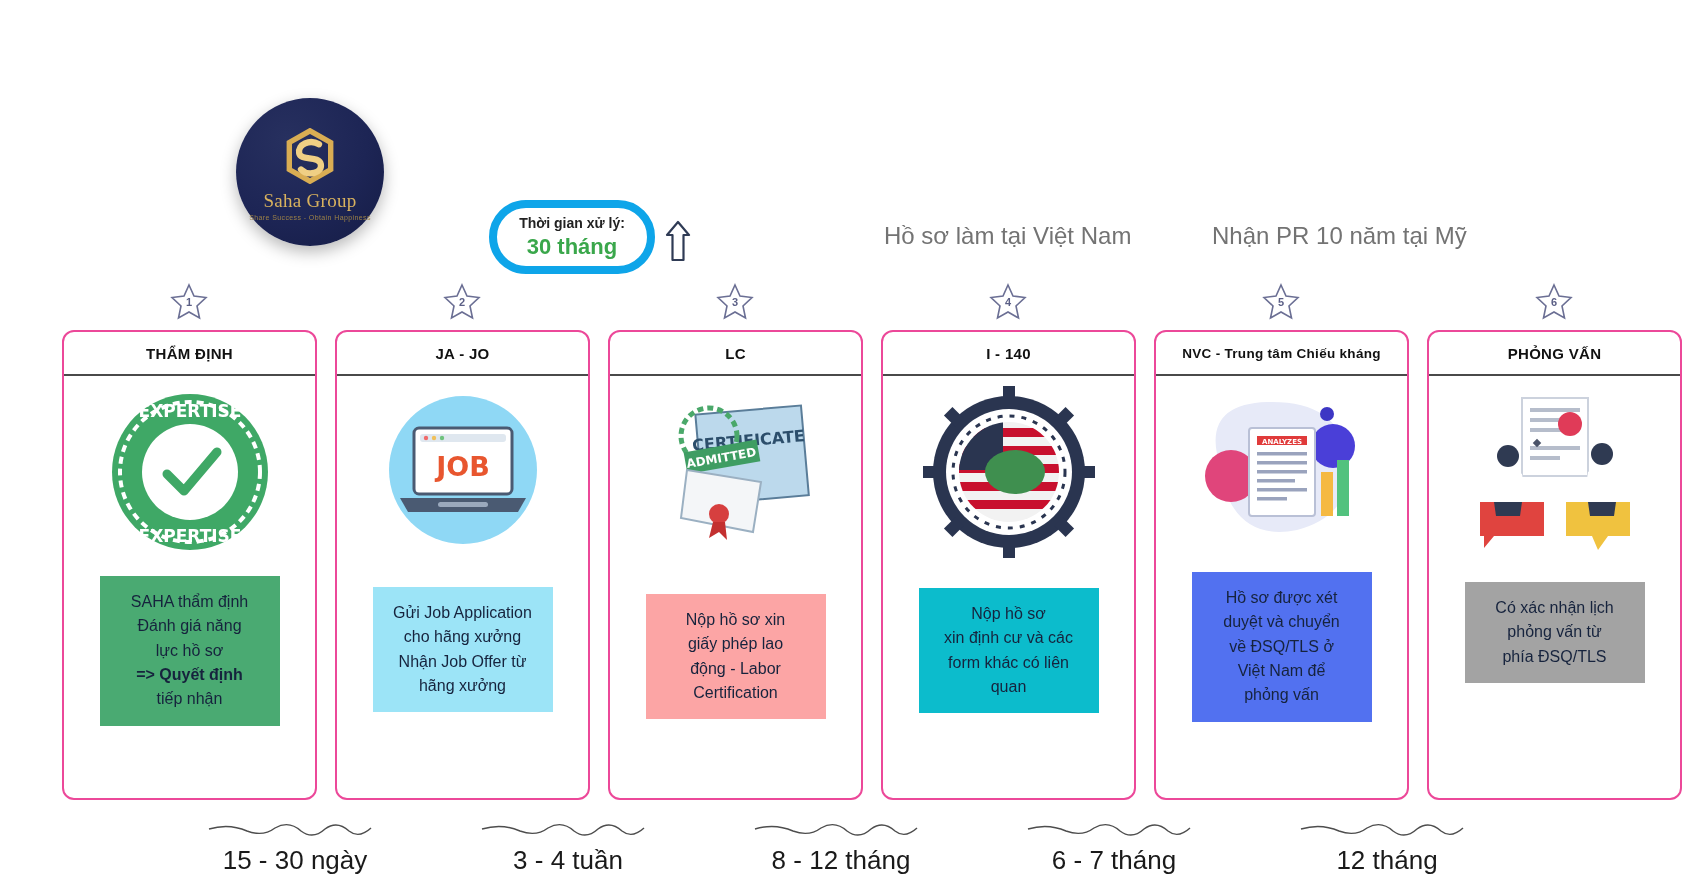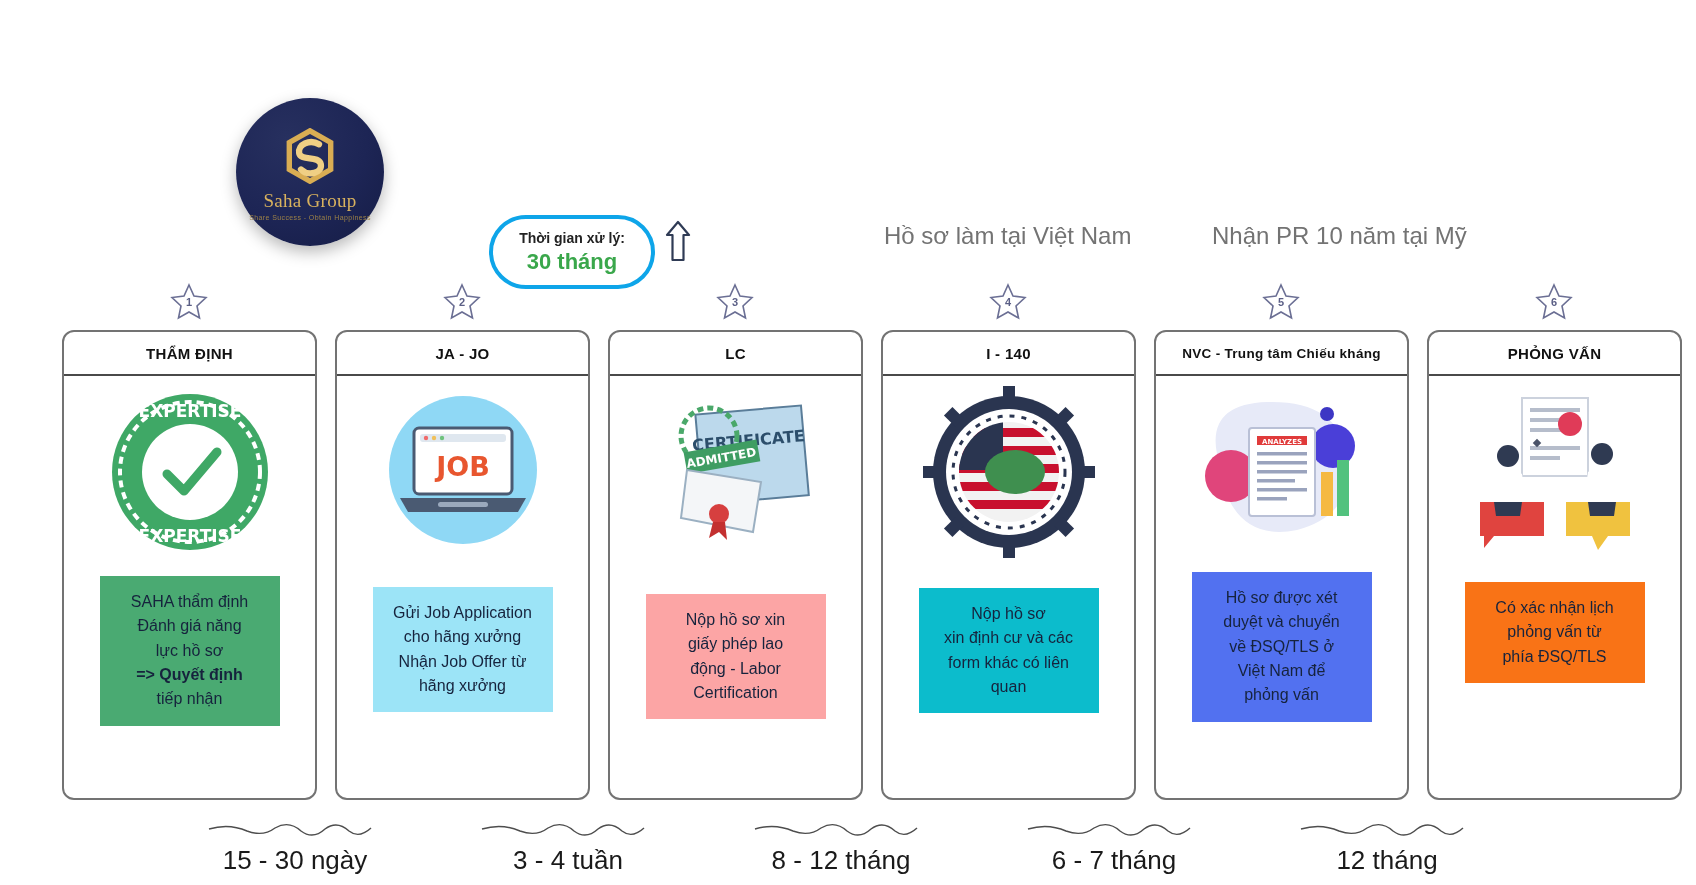--- a/index.html
+++ b/index.html
@@ -27,23 +27,23 @@
   .logo-tag { font-size: 7px; color: #9c8147; letter-spacing: .4px; margin-top: 2px; }
 
   .main-title {
     position: absolute; left: 520px; top: 110px;
     font-size: 55px; font-weight: bold; color: #1c2d6b;
     letter-spacing: 2.5px; font-family: "DejaVu Sans", sans-serif;
     white-space: nowrap;
   }
 
   .time-pill {
-    position: absolute; left: 489px; top: 215px;
+    position: absolute; left: 489px; top: 200px;
     width: 166px; height: 74px;
-    border: 4px solid #0ea5e9; border-radius: 40px;
+    border: 8px solid #0ea5e9; border-radius: 40px;
     display: flex; flex-direction: column; align-items: center; justify-content: center;
     background: #fff;
   }
   .time-pill .lbl { font-size: 14px; font-weight: bold; color:#222; }
   .time-pill .val { font-size: 22px; font-weight: bold; color:#3aa74b; margin-top: 3px; }
 
   .up-arrow { position: absolute; left: 665px; top: 220px; width: 26px; height: 42px; }
 
   .hdr-note { position: absolute; font-size: 24px; color: #737373; white-space: nowrap; }
   .hdr-note.n1 { left: 884px; top: 222px; }
@@ -52,21 +52,21 @@
   
   .star { position: absolute; width: 38px; height: 38px; top: 283px; }
   .star .num {
     position: absolute; left: 0; right: 0; top: 13px; text-align: center;
     font-size: 11px; font-weight: bold; color: #5b5f86;
   }
 
   
   .card {
     position: absolute; top: 330px; width: 255px; height: 470px;
-    border: 2px solid #737373; border-radius: 12px; background: #fff;
+    border: 2px solid #ec4899; border-radius: 12px; background: #fff;
   }
   .card-hdr {
     position: absolute; left: 0; top: 0; width: 100%; height: 44px;
     border-bottom: 2px solid #4a4a4a; border-radius: 10px 10px 0 0;
     display: flex; align-items: center; justify-content: center;
     font-size: 15px; font-weight: bold; color: #111; letter-spacing: .3px;
     white-space: nowrap; overflow: hidden;
   }
   .card-hdr.small { font-size: 13.5px; }
   .illus { position: absolute; left: 50%; transform: translateX(-50%); top: 52px; width: 190px; height: 175px; }
@@ -297,21 +297,21 @@
         <circle cx="48" cy="72" r="11"></circle>
           <path d="M34 90 q14 -10 28 0 l4 28 h-36z" fill="#fff"></path>
         <path d="M34 118 h28 l-2 14 h-24z" fill="#2f3a52"></path>
       </g>
       <g fill="#2f3a52">
         <circle cx="142" cy="70" r="11"></circle>
           <path d="M128 88 q14 -10 28 0 l4 30 h-36z" fill="#fff"></path>
         <path d="M128 118 h28 l-2 14 h-24z" fill="#2f3a52"></path>
       </g>
     </svg>
-    <div class="note" style="top:250px; background:#f97316;">
+    <div class="note" style="top:250px; background:#a3a3a3;">
       <div>Có xác nhận lịch</div>
       <div>phỏng vấn từ</div>
       <div>phía ĐSQ/TLS</div>
     </div>
   </div>
 
   <svg class="squiggle" style="left:205px" viewBox="0 0 185 18">
       <path d="M4 9 q20 -6 38 2 q16 6 28 -3 q14 -8 26 3 q12 9 24 -2 q12 -9 24 2 q10 8 22 -3" fill="none" stroke="#4d4d4d" stroke-width="1.4"></path>
     </svg>
   <svg class="squiggle" style="left:478px" viewBox="0 0 185 18">

